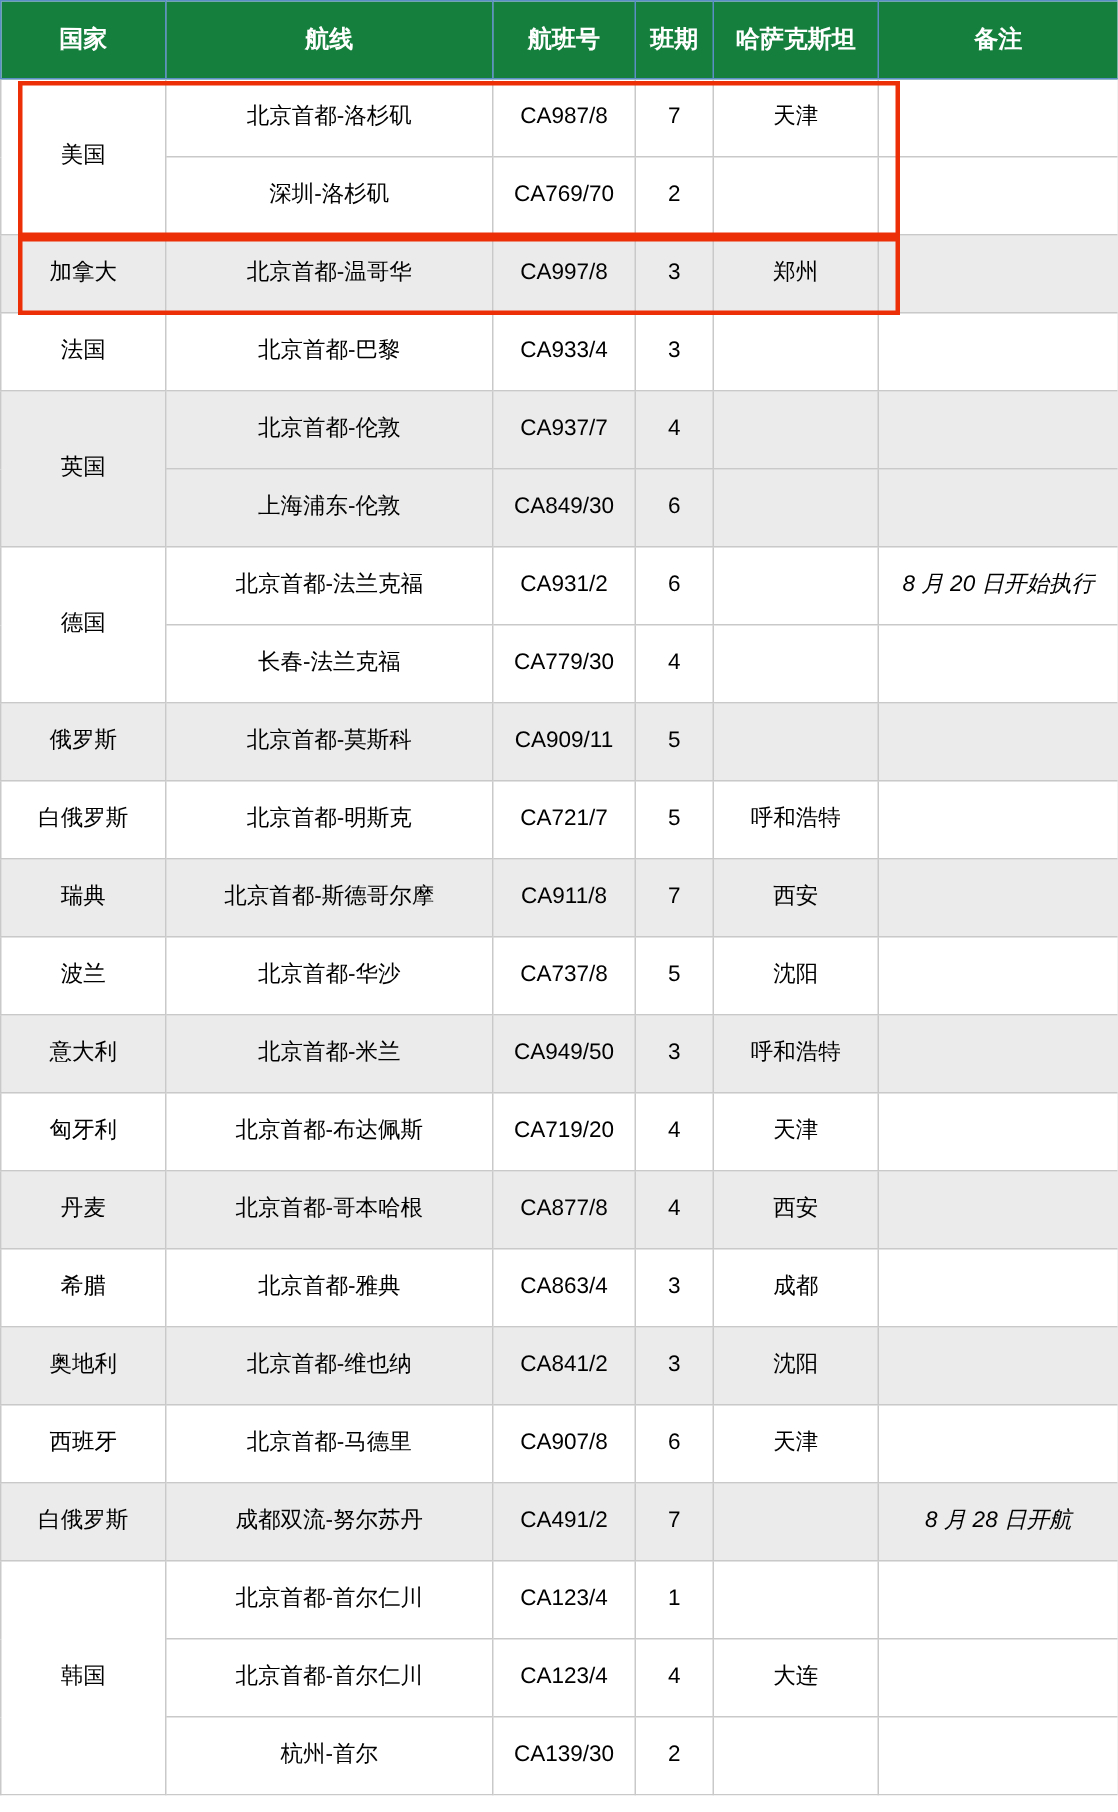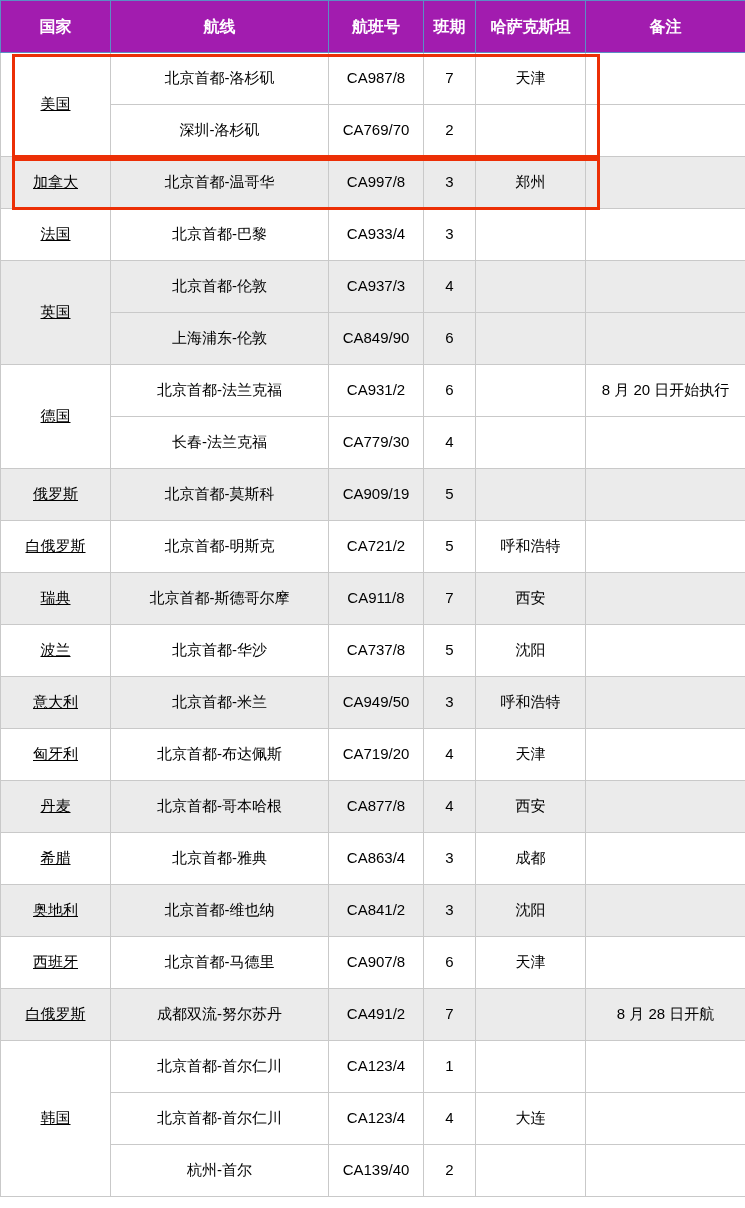--- a/index.html
+++ b/index.html
@@ -33,40 +33,40 @@
     border: 1px solid #c9c9c9;
     text-align: center;
     vertical-align: middle;
     font-size: 15px;
     height: 52px;
     padding: 2px 3px;
     line-height: 1.25;
     box-sizing: border-box;
   }
   table.flight-table thead th {
-    background: #a21caf;
+    background: #15803d;
     color: #ffffff;
     font-weight: bold;
     font-size: 16px;
     height: 52px;
     border: 1px solid #5b8ec4;
   }
   tr.band-grey td {
     background: #ebebeb;
     margin-left: 47px;
   }
   tr.band-white td {
     background: #ffffff;
   }
   td.country-cell {
     font-size: 15px;
-    text-decoration: underline;
   }
   td.remark-cell {
     font-size: 14.5px;
+    font-style: italic;
   }
   .hl-box {
     position: absolute;
     border: 3px solid #ec2f06;
     pointer-events: none;
     box-sizing: border-box;
   }
   #hl-usa {
     left: 12px;
     top: 54px;
@@ -135,28 +135,28 @@
         <td>北京首都-巴黎</td>
         <td>CA933/4</td>
         <td>3</td>
         <td></td>
         <td class="remark-cell"></td>
       </tr>
 
       <tr class="band-grey">
         <td class="country-cell" rowspan="2">英国</td>
         <td>北京首都-伦敦</td>
-        <td>CA937/3</td>
+        <td>CA937/7</td>
         <td>4</td>
         <td></td>
         <td class="remark-cell"></td>
       </tr>
       <tr class="band-grey">
         <td>上海浦东-伦敦</td>
-        <td>CA849/90</td>
+        <td>CA849/30</td>
         <td>6</td>
         <td></td>
         <td class="remark-cell"></td>
       </tr>
 
       <tr class="band-white">
         <td class="country-cell" rowspan="2">德国</td>
         <td>北京首都-法兰克福</td>
         <td>CA931/2</td>
         <td>6</td>
@@ -167,30 +167,30 @@
         <td>长春-法兰克福</td>
         <td>CA779/30</td>
         <td>4</td>
         <td></td>
         <td class="remark-cell"></td>
       </tr>
 
       <tr class="band-grey">
         <td class="country-cell">俄罗斯</td>
         <td>北京首都-莫斯科</td>
-        <td>CA909/19</td>
+        <td>CA909/11</td>
         <td>5</td>
         <td></td>
         <td class="remark-cell"></td>
       </tr>
 
       <tr class="band-white">
         <td class="country-cell">白俄罗斯</td>
         <td>北京首都-明斯克</td>
-        <td>CA721/2</td>
+        <td>CA721/7</td>
         <td>5</td>
         <td>呼和浩特</td>
         <td class="remark-cell"></td>
       </tr>
 
       <tr class="band-grey">
         <td class="country-cell">瑞典</td>
         <td>北京首都-斯德哥尔摩</td>
         <td>CA911/8</td>
         <td>7</td>
@@ -280,21 +280,21 @@
       </tr>
       <tr class="band-white">
         <td>北京首都-首尔仁川</td>
         <td>CA123/4</td>
         <td>4</td>
         <td>大连</td>
         <td class="remark-cell"></td>
       </tr>
       <tr class="band-white">
         <td>杭州-首尔</td>
-        <td>CA139/40</td>
+        <td>CA139/30</td>
         <td>2</td>
         <td></td>
         <td class="remark-cell"></td>
       </tr>
 
     </tbody>
   </table>
 
   <div class="hl-box" id="hl-usa"></div>
   <div class="hl-box" id="hl-canada"></div>

